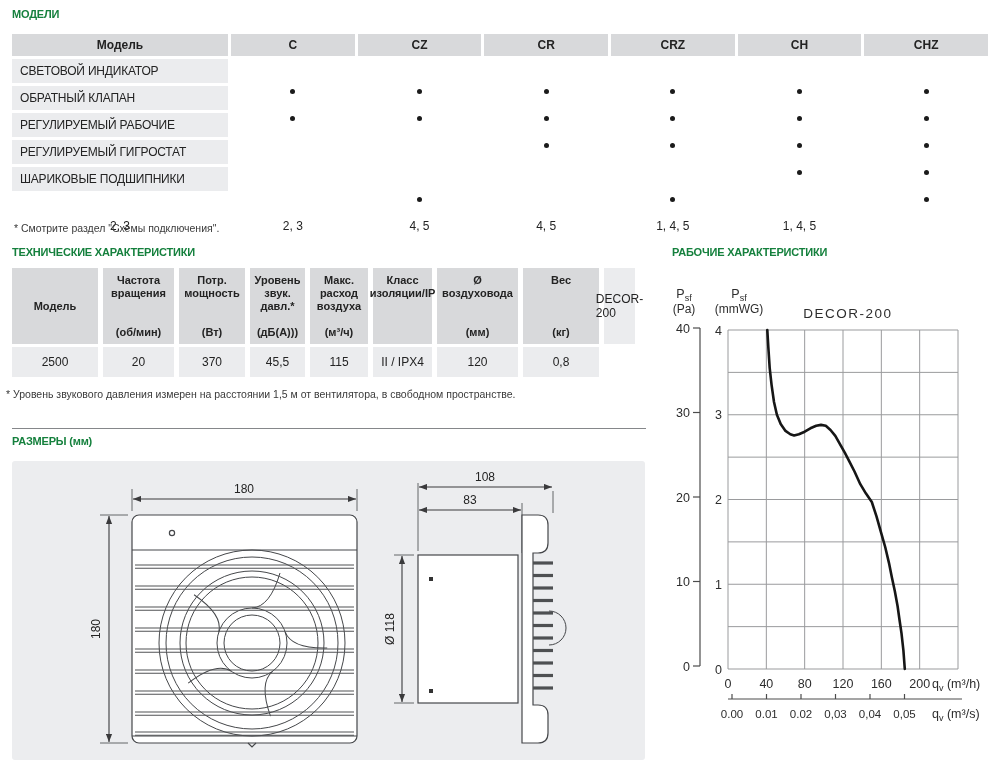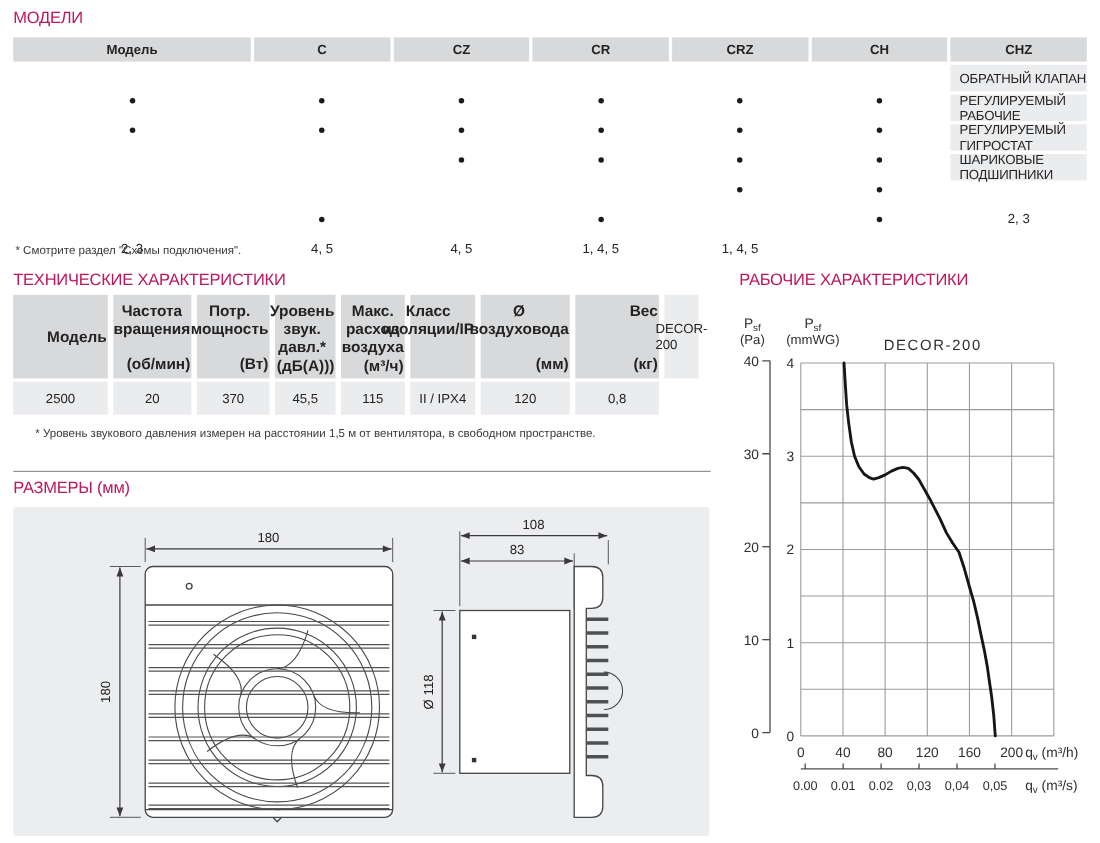--- a/index.html
+++ b/index.html
@@ -1,28 +1,28 @@
 <!DOCTYPE html>
 <html><head>
 <meta charset="utf-8">
 <style>
   html,body{margin:0;padding:0;}
   body{
     width:1000px;height:766px;position:relative;overflow:hidden;
     background:#ffffff;color:#232323;
     font-family:"Liberation Sans", sans-serif;
   }
-  .sec-title{position:absolute;font-size:15px;font-weight:400;letter-spacing:-0.2px;color:#be185d;white-space:nowrap;}
+  .sec-title{position:absolute;font-size:11px;font-weight:700;letter-spacing:-0.2px;color:#15803d;white-space:nowrap;}
   .t-models{left:12px;top:8px;}
   .t-tech{left:12px;top:246px;}
   .t-perf{left:672px;top:246px;}
   .t-dims{left:12px;top:435px;}
   .footnote{position:absolute;font-size:10.5px;color:#3a3a3a;}
   .fn1{left:14px;top:222px;}
-  .fn2{left:32px;top:388px;width:640px;}
+  .fn2{left:6px;top:388px;width:640px;}
   .divider{position:absolute;left:12px;top:428px;width:634px;height:1px;background:#85878a;}
 
   
   .models-table{
     position:absolute;left:12px;top:34px;width:976px;
     display:grid;grid-template-columns:216px repeat(6,1fr);
     grid-template-rows:22px repeat(6,24px);gap:3px;
   }
   .models-table>div{display:flex;align-items:center;justify-content:center;font-size:12px;}
   .mh{background:#d8d9db;font-weight:700;}
@@ -30,21 +30,21 @@
   .mval{background:#ebecee;margin-top:32px;}
   .dot{width:5px;height:5px;border-radius:50%;background:#1b1b1b;display:inline-block;}
 
   
   .tech-table{
     position:absolute;left:12px;top:268px;width:628px;
     display:grid;grid-template-columns:86px 71px 66px 55px 58px 59px 81px 76px 31px;
     grid-template-rows:76px 30px;column-gap:5px;row-gap:3px;
   }
   .th{background:#d8d9db;display:flex;flex-direction:column;justify-content:space-between;
-      align-items:flex-end;text-align:center;font-weight:700;font-size:14px;line-height:1.18;
+      align-items:center;text-align:center;font-weight:700;font-size:11px;line-height:1.18;
       padding:6px 1px 5px;box-sizing:border-box;}
   .th-center{justify-content:center;}
   .td{background:#ebecee;display:flex;align-items:center;justify-content:center;font-size:12px;}
 
   
   .drawing-panel{position:absolute;left:12px;top:461px;width:633px;height:299px;background:#ecedef;border-radius:3px;}
   .drawing-panel svg text{font-size:12px;fill:#232323;font-family:"Liberation Sans",sans-serif;}
 
   
   #chart{position:absolute;left:660px;top:278px;width:340px;height:488px;}
@@ -55,20 +55,21 @@
 
 <div class="sec-title t-models">МОДЕЛИ</div>
 <div id="models-table" class="models-table">
     <div class="mh">Модель</div>
     <div class="mh">C</div>
     <div class="mh">CZ</div>
     <div class="mh">CR</div>
     <div class="mh">CRZ</div>
     <div class="mh">CH</div>
     <div class="mh">CHZ</div>
+    <div class="mlabel">СВЕТОВОЙ ИНДИКАТОР</div>
     <div class="mval">
       <span class="dot"></span>
     </div>
     <div class="mval">
       <span class="dot"></span>
     </div>
     <div class="mval">
       <span class="dot"></span>
     </div>
     <div class="mval">

